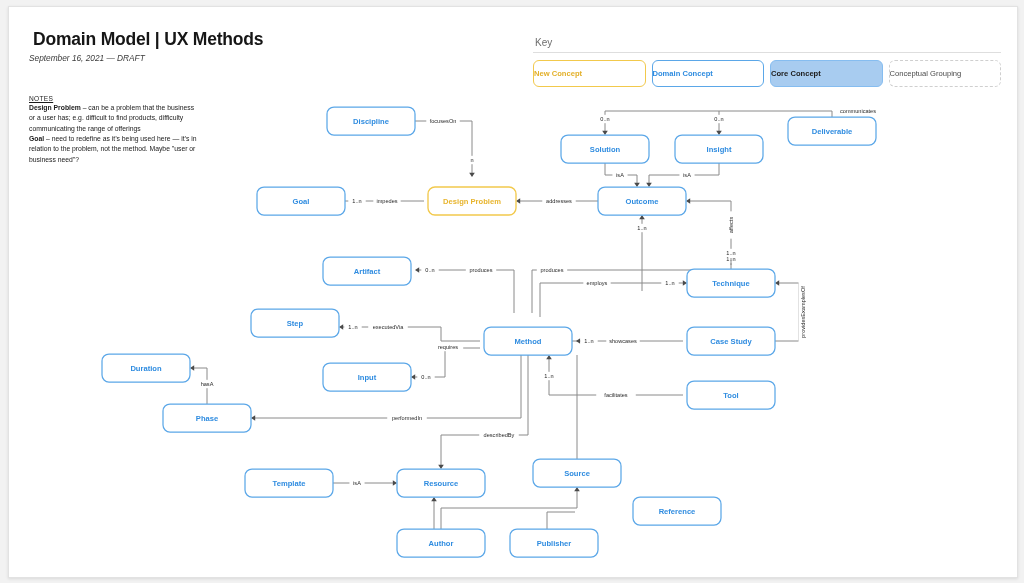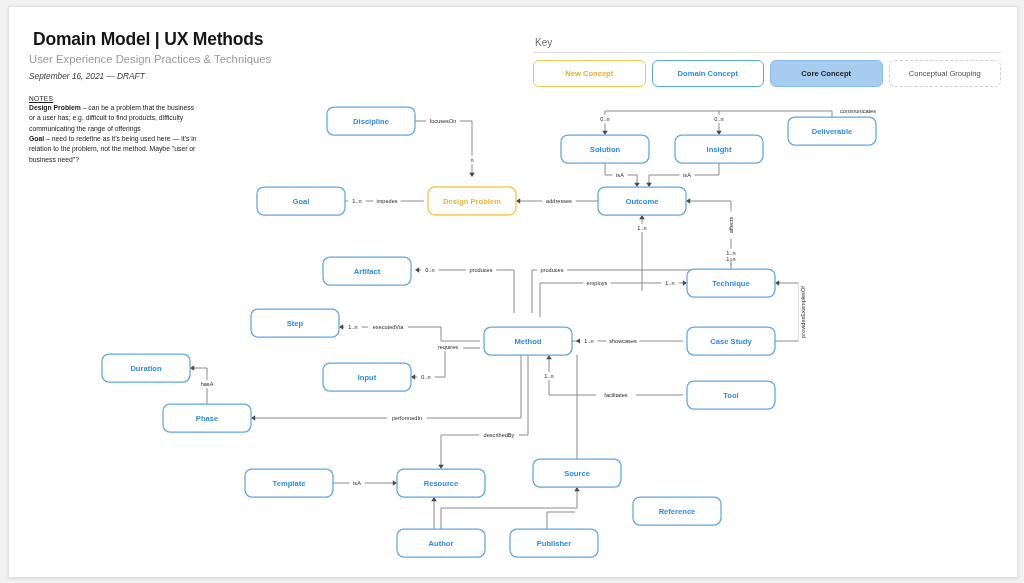--- a/index.html
+++ b/index.html
@@ -101,21 +101,20 @@
     display: flex;
     gap: 6px;
     align-items: stretch;
   }
   .key-chip {
     flex: 1 1 0;
     height: 27px;
     border-radius: 6px;
     display: flex;
     align-items: center;
-    justify-content: center;
     font-size: 7.6px;
     font-weight: bold;
     box-sizing: border-box;
     white-space: nowrap;
   }
   .key-chip.new-concept {
     border: 1.6px solid #f2c94c;
     color: #e3b02a;
     background: #ffffff;
   }
@@ -190,21 +189,20 @@
   .label-bg { fill: #ffffff; }
 </style>
 </head>
 <body>
 
 <div id="screen">
   <div id="page">
 
     <div id="title-block">
       <div id="doc-title">Domain Model | UX Methods</div>
-      <div id="doc-subtitle">User Experience Design Practices &amp; Techniques</div>
       <div id="doc-date">September 16, 2021 — DRAFT</div>
     </div>
 
     <div id="notes-block">
       <div id="notes-heading">NOTES</div>
       <div id="notes-entries">
           <p class="note-para"><span class="note-term">Design Problem</span><span> – can be a problem that the business or a user has; e.g. difficult to find products, difficulty communicating the range of offerings</span></p>
           <p class="note-para"><span class="note-term">Goal</span><span> – need to redefine as it’s being used here — it’s in relation to the problem, not the method. Maybe "user or business need"?</span></p>
         </div>
     </div>

